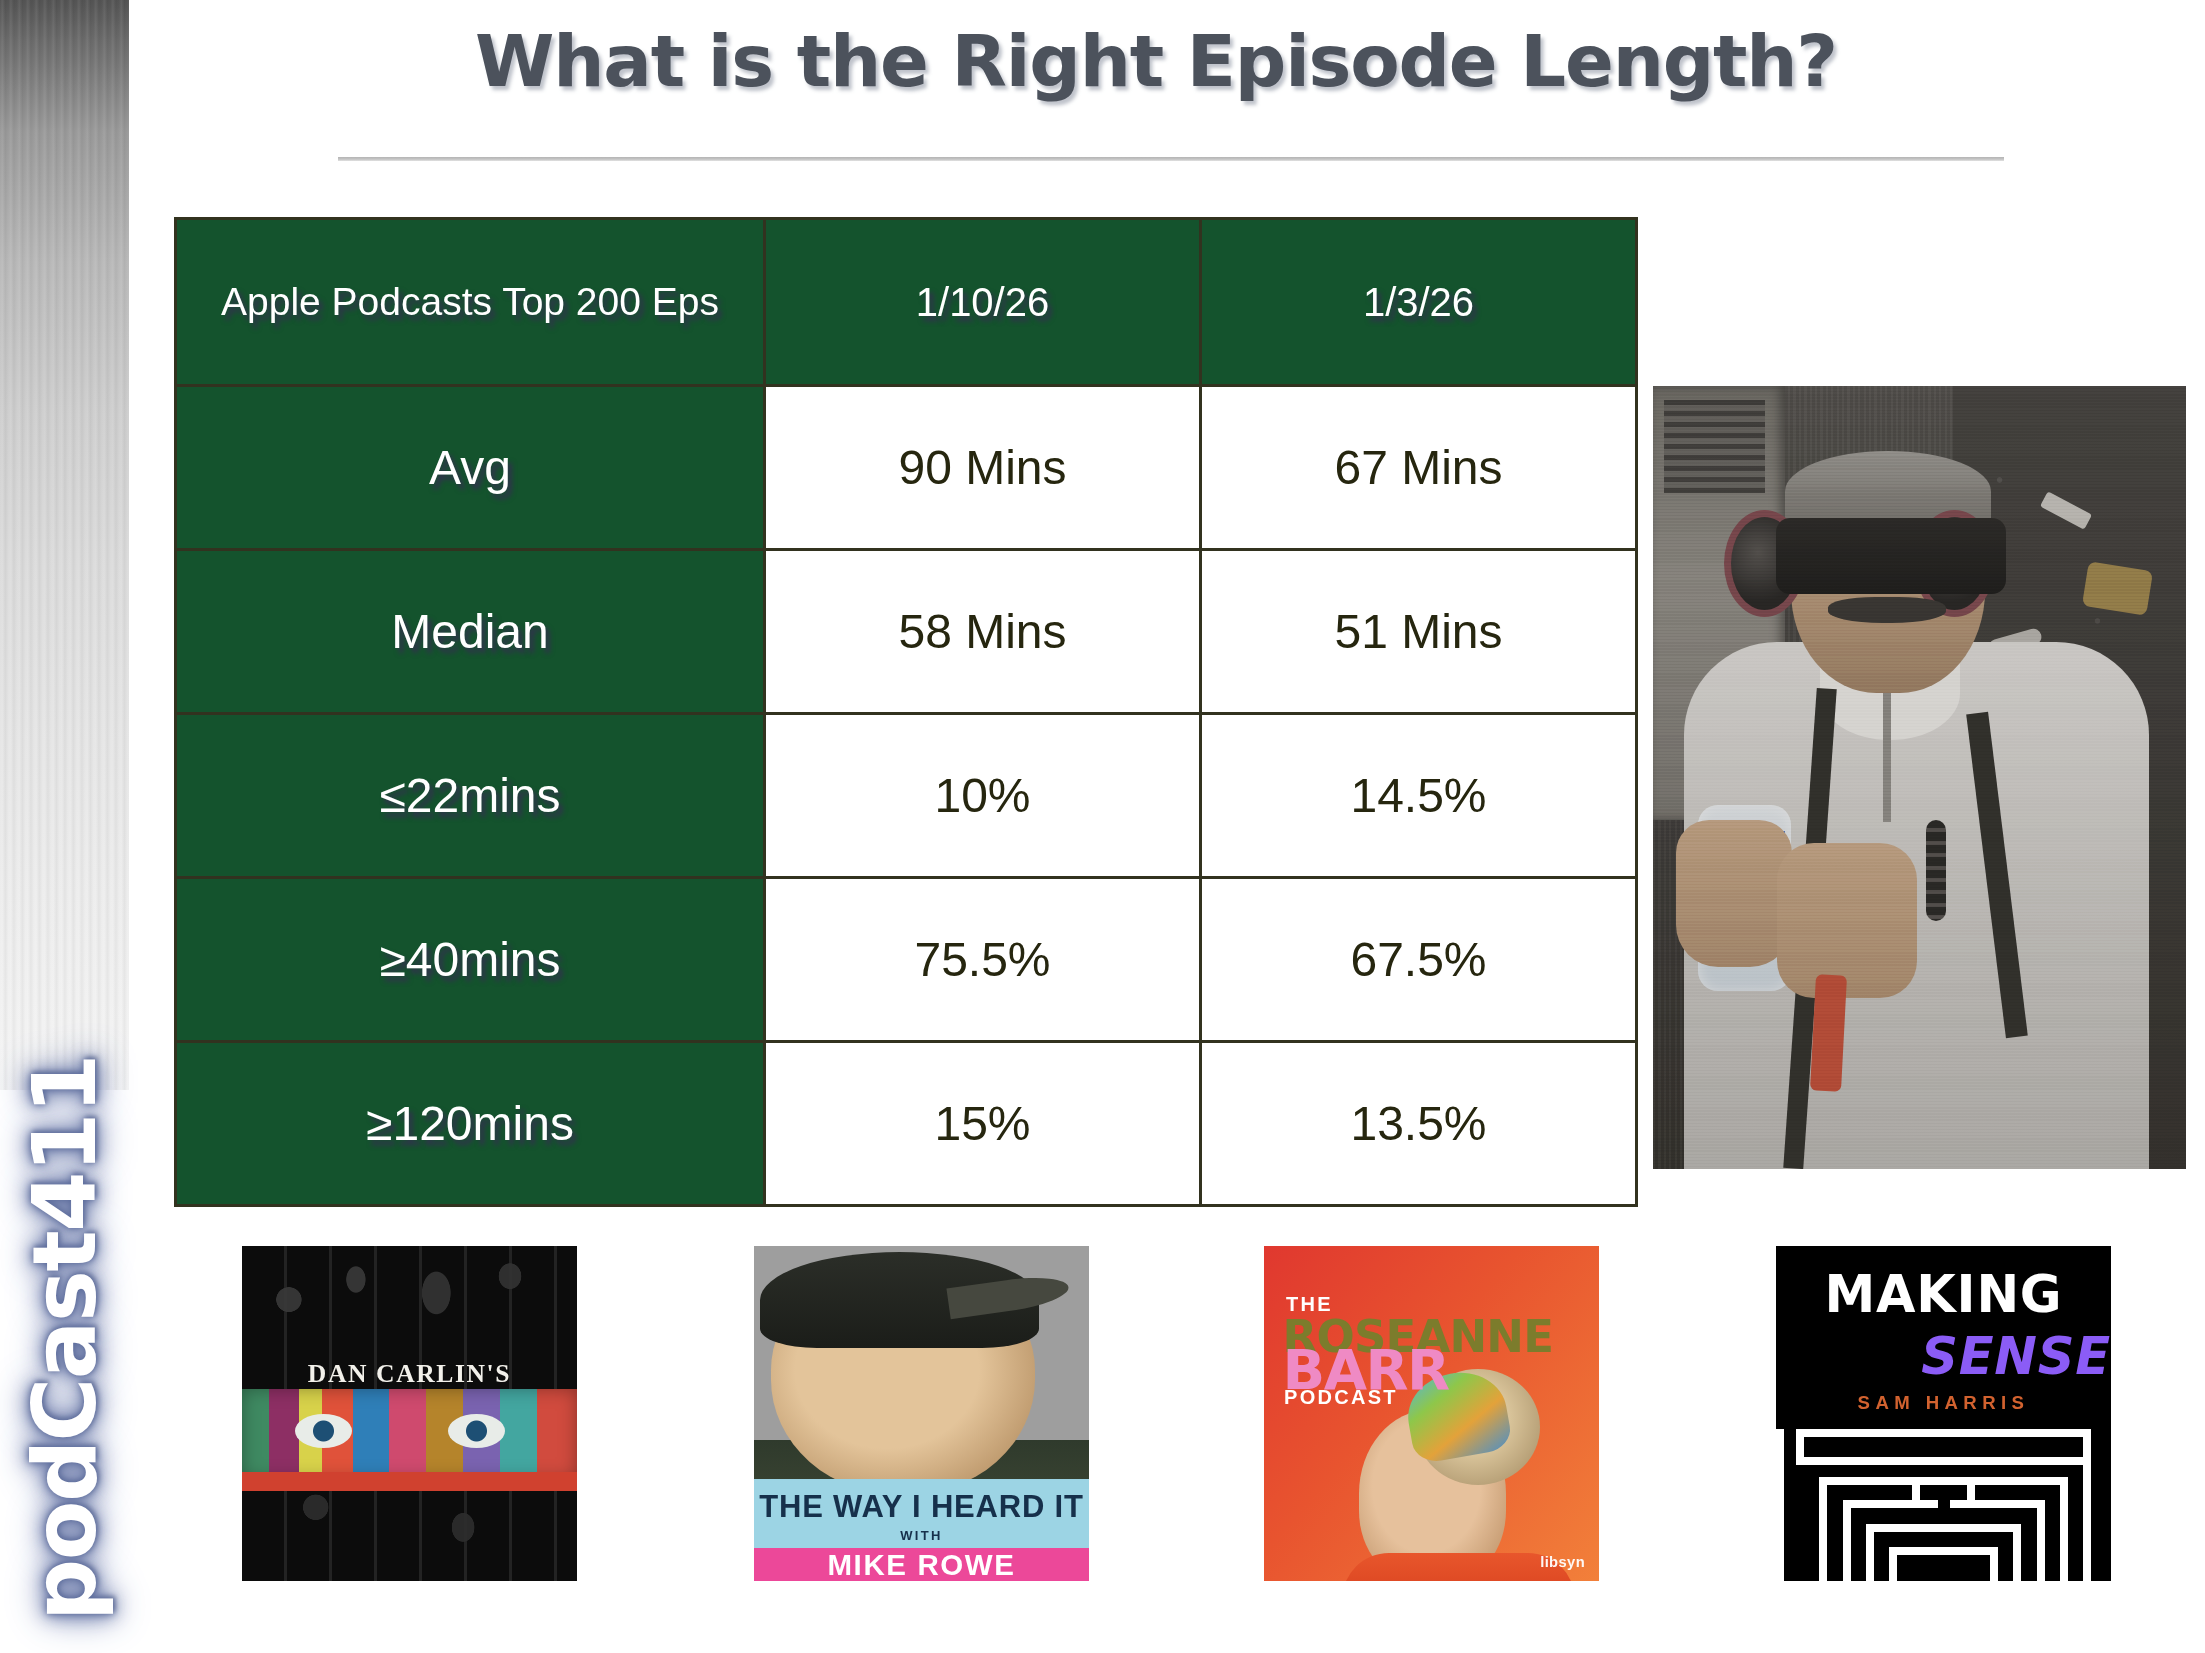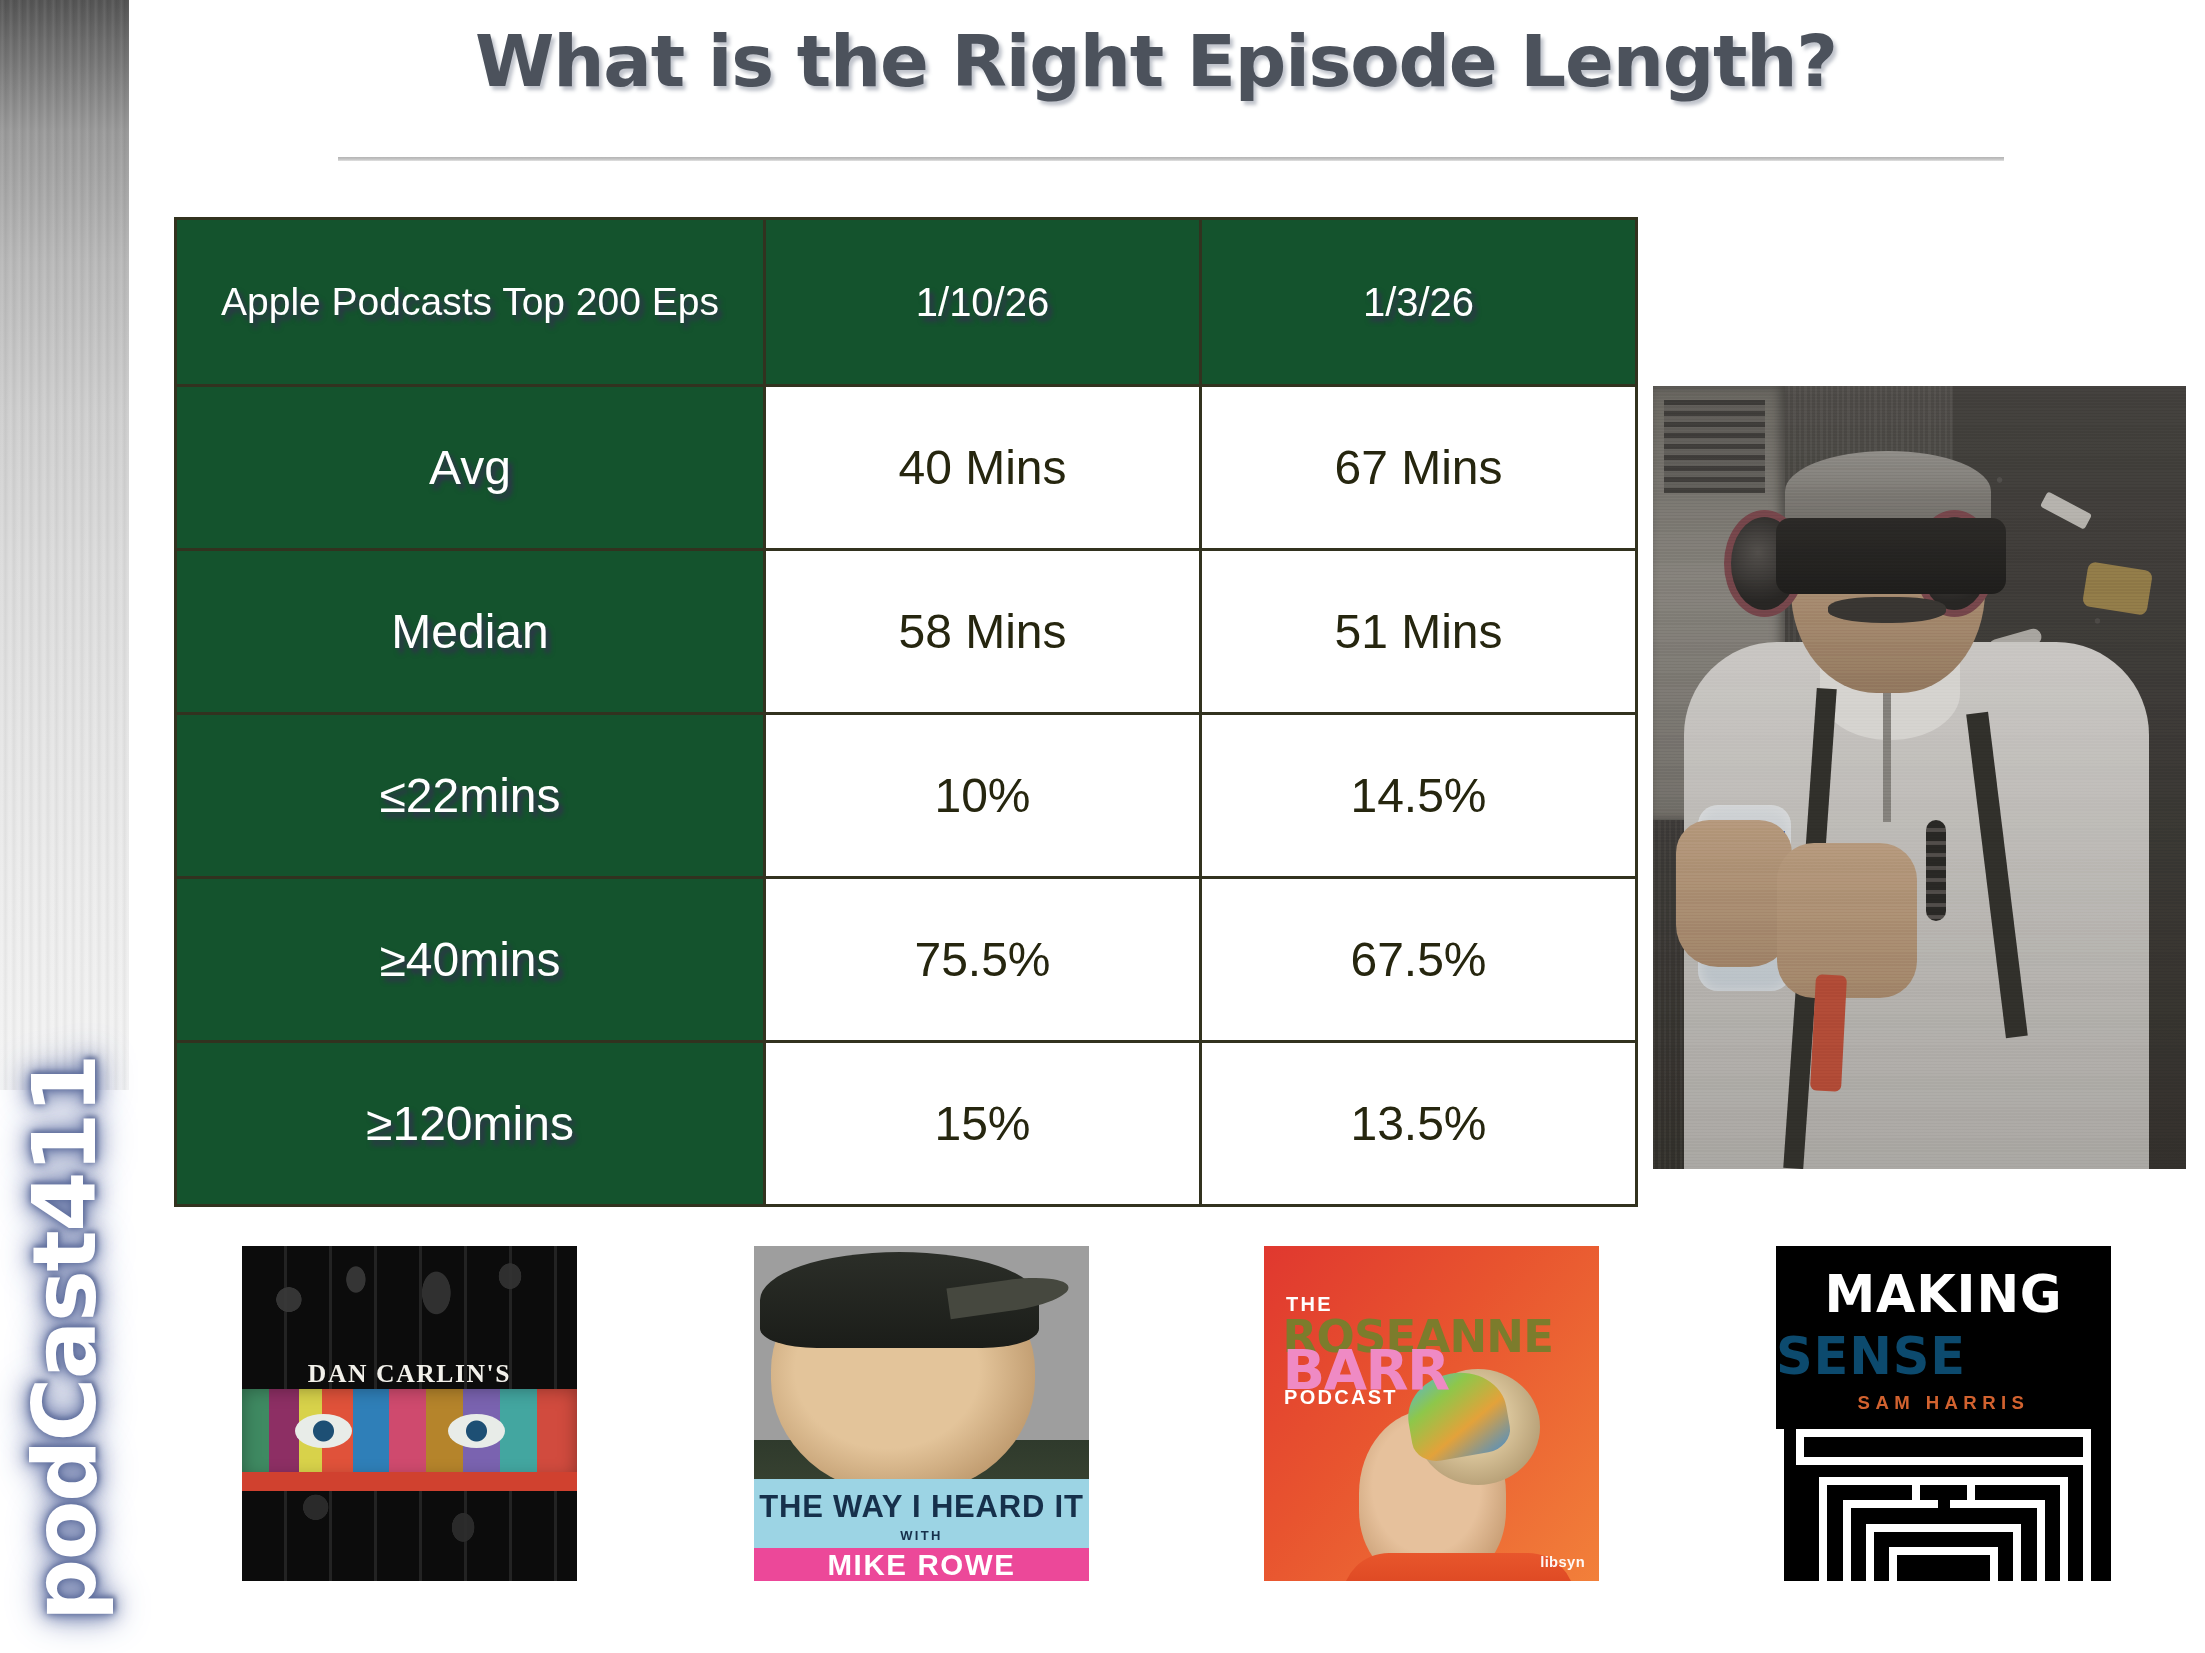--- a/index.html
+++ b/index.html
@@ -371,23 +371,23 @@
   }
 
   
   .ms-bg { position:absolute; inset:0; background:#000; }
   .ms-t1 {
     position:absolute; left:0; right:0; top:18.6px; text-align:center;
     color:#fff; font-family:"DejaVu Sans", sans-serif; font-weight:bold;
     font-size:51px; letter-spacing:0.8px;
   }
   .ms-t2 {
-    position:absolute; left:0; right:0; top:81px; text-align:left;
-    color:#0c4a6e; font-family:"DejaVu Sans", sans-serif; font-weight:bold;
-    font-size:51px; letter-spacing:0.8px;
+    position:absolute; left:0; right:0; top:81px; text-align:right;
+    color:#8b5cf6; font-family:"DejaVu Sans", sans-serif; font-weight:bold;
+    font-size:51px; letter-spacing:0.8px;font-style:italic;
   }
   .ms-sub {
     position:absolute; left:0; right:0; top:146px; text-align:center;
     color:#d2622f; font-size:18.6px; font-weight:bold; letter-spacing:5.4px;
   }
   .ms-maze { position:absolute; left:0; right:0; top:183px; bottom:0; }
   .ms-maze i {
     position:absolute; background:#ffffff; display:block;
   }
 
@@ -413,21 +413,21 @@
   <thead>
     <tr class="row-head" data-interactable="false">
       <td class="cell-purple hdr-label" data-interactable="false">Apple Podcasts Top 200 Eps</td>
       <td class="cell-purple" data-interactable="false">1/10/26</td>
       <td class="cell-purple" data-interactable="false">1/3/26</td>
     </tr>
   </thead>
   <tbody>
     <tr class="row-body" data-interactable="false">
       <td class="cell-purple" data-interactable="false">Avg</td>
-      <td class="cell-white" data-interactable="false">40 Mins</td>
+      <td class="cell-white" data-interactable="false">90 Mins</td>
       <td class="cell-white" data-interactable="false">67 Mins</td>
     </tr>
     <tr class="row-body" data-interactable="false">
       <td class="cell-purple" data-interactable="false">Median</td>
       <td class="cell-white" data-interactable="false">58 Mins</td>
       <td class="cell-white" data-interactable="false">51 Mins</td>
     </tr>
     <tr class="row-body" data-interactable="false">
       <td class="cell-purple" data-interactable="false">≤22mins</td>
       <td class="cell-white" data-interactable="false">10%</td>

